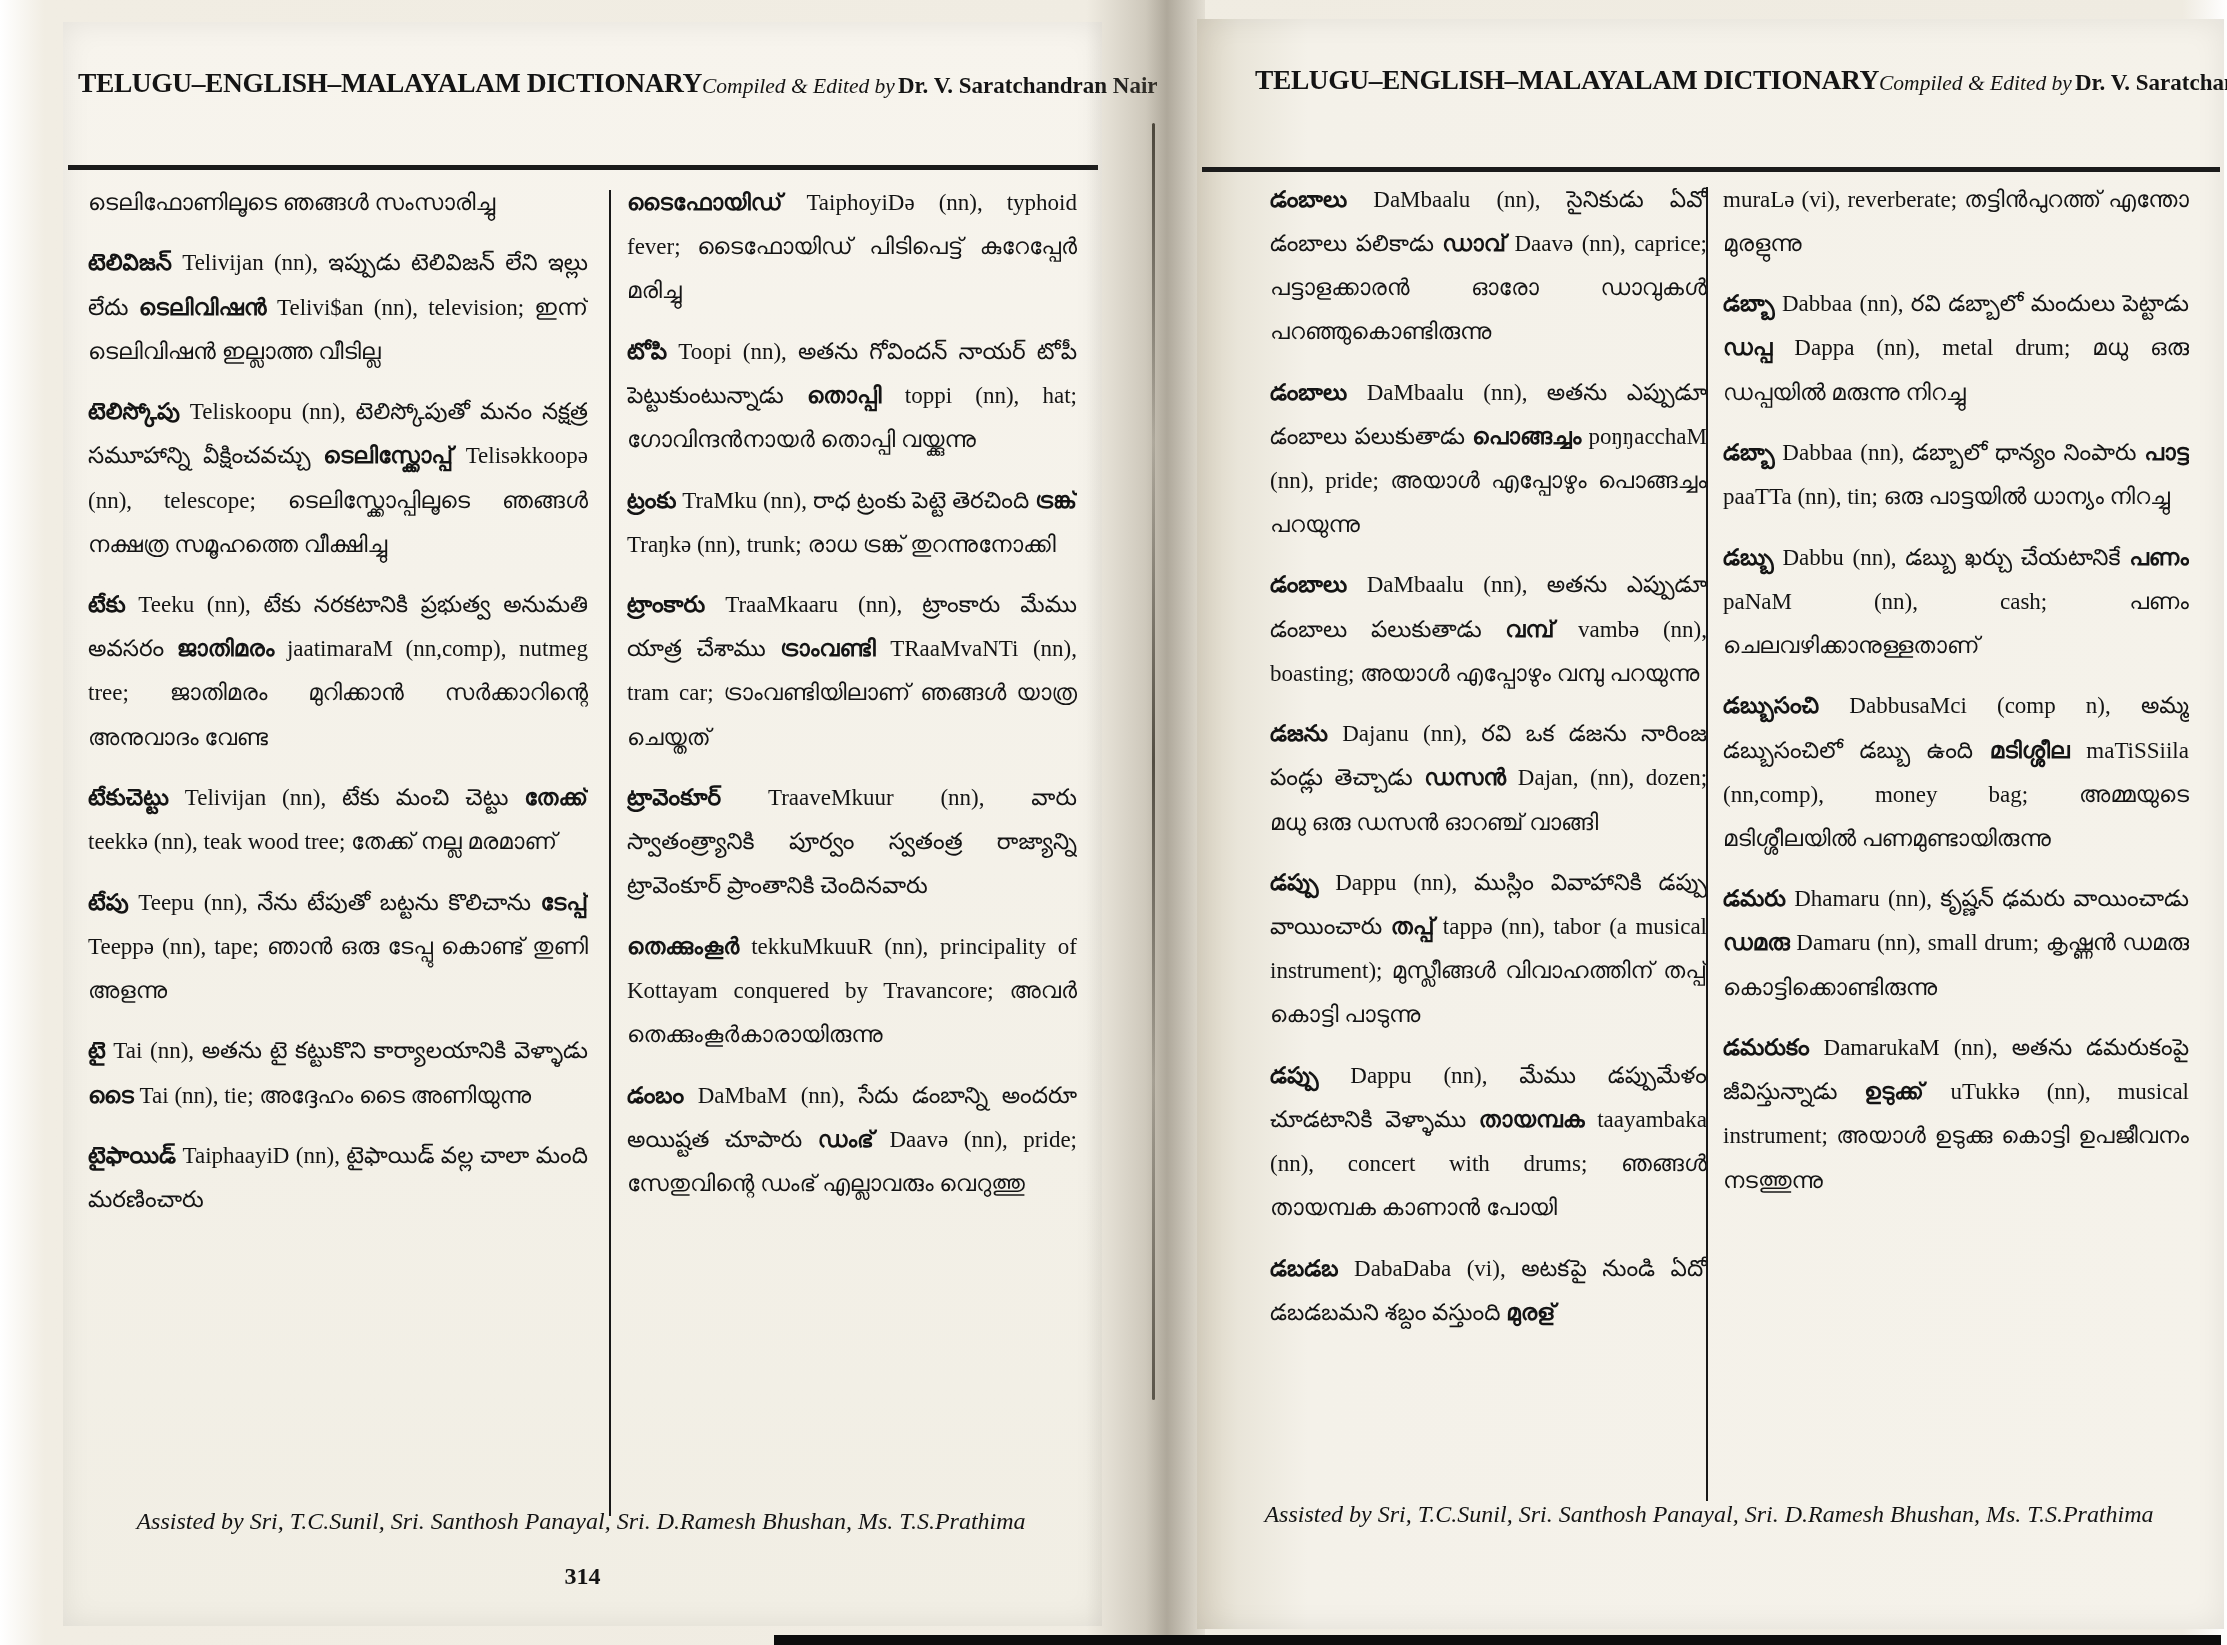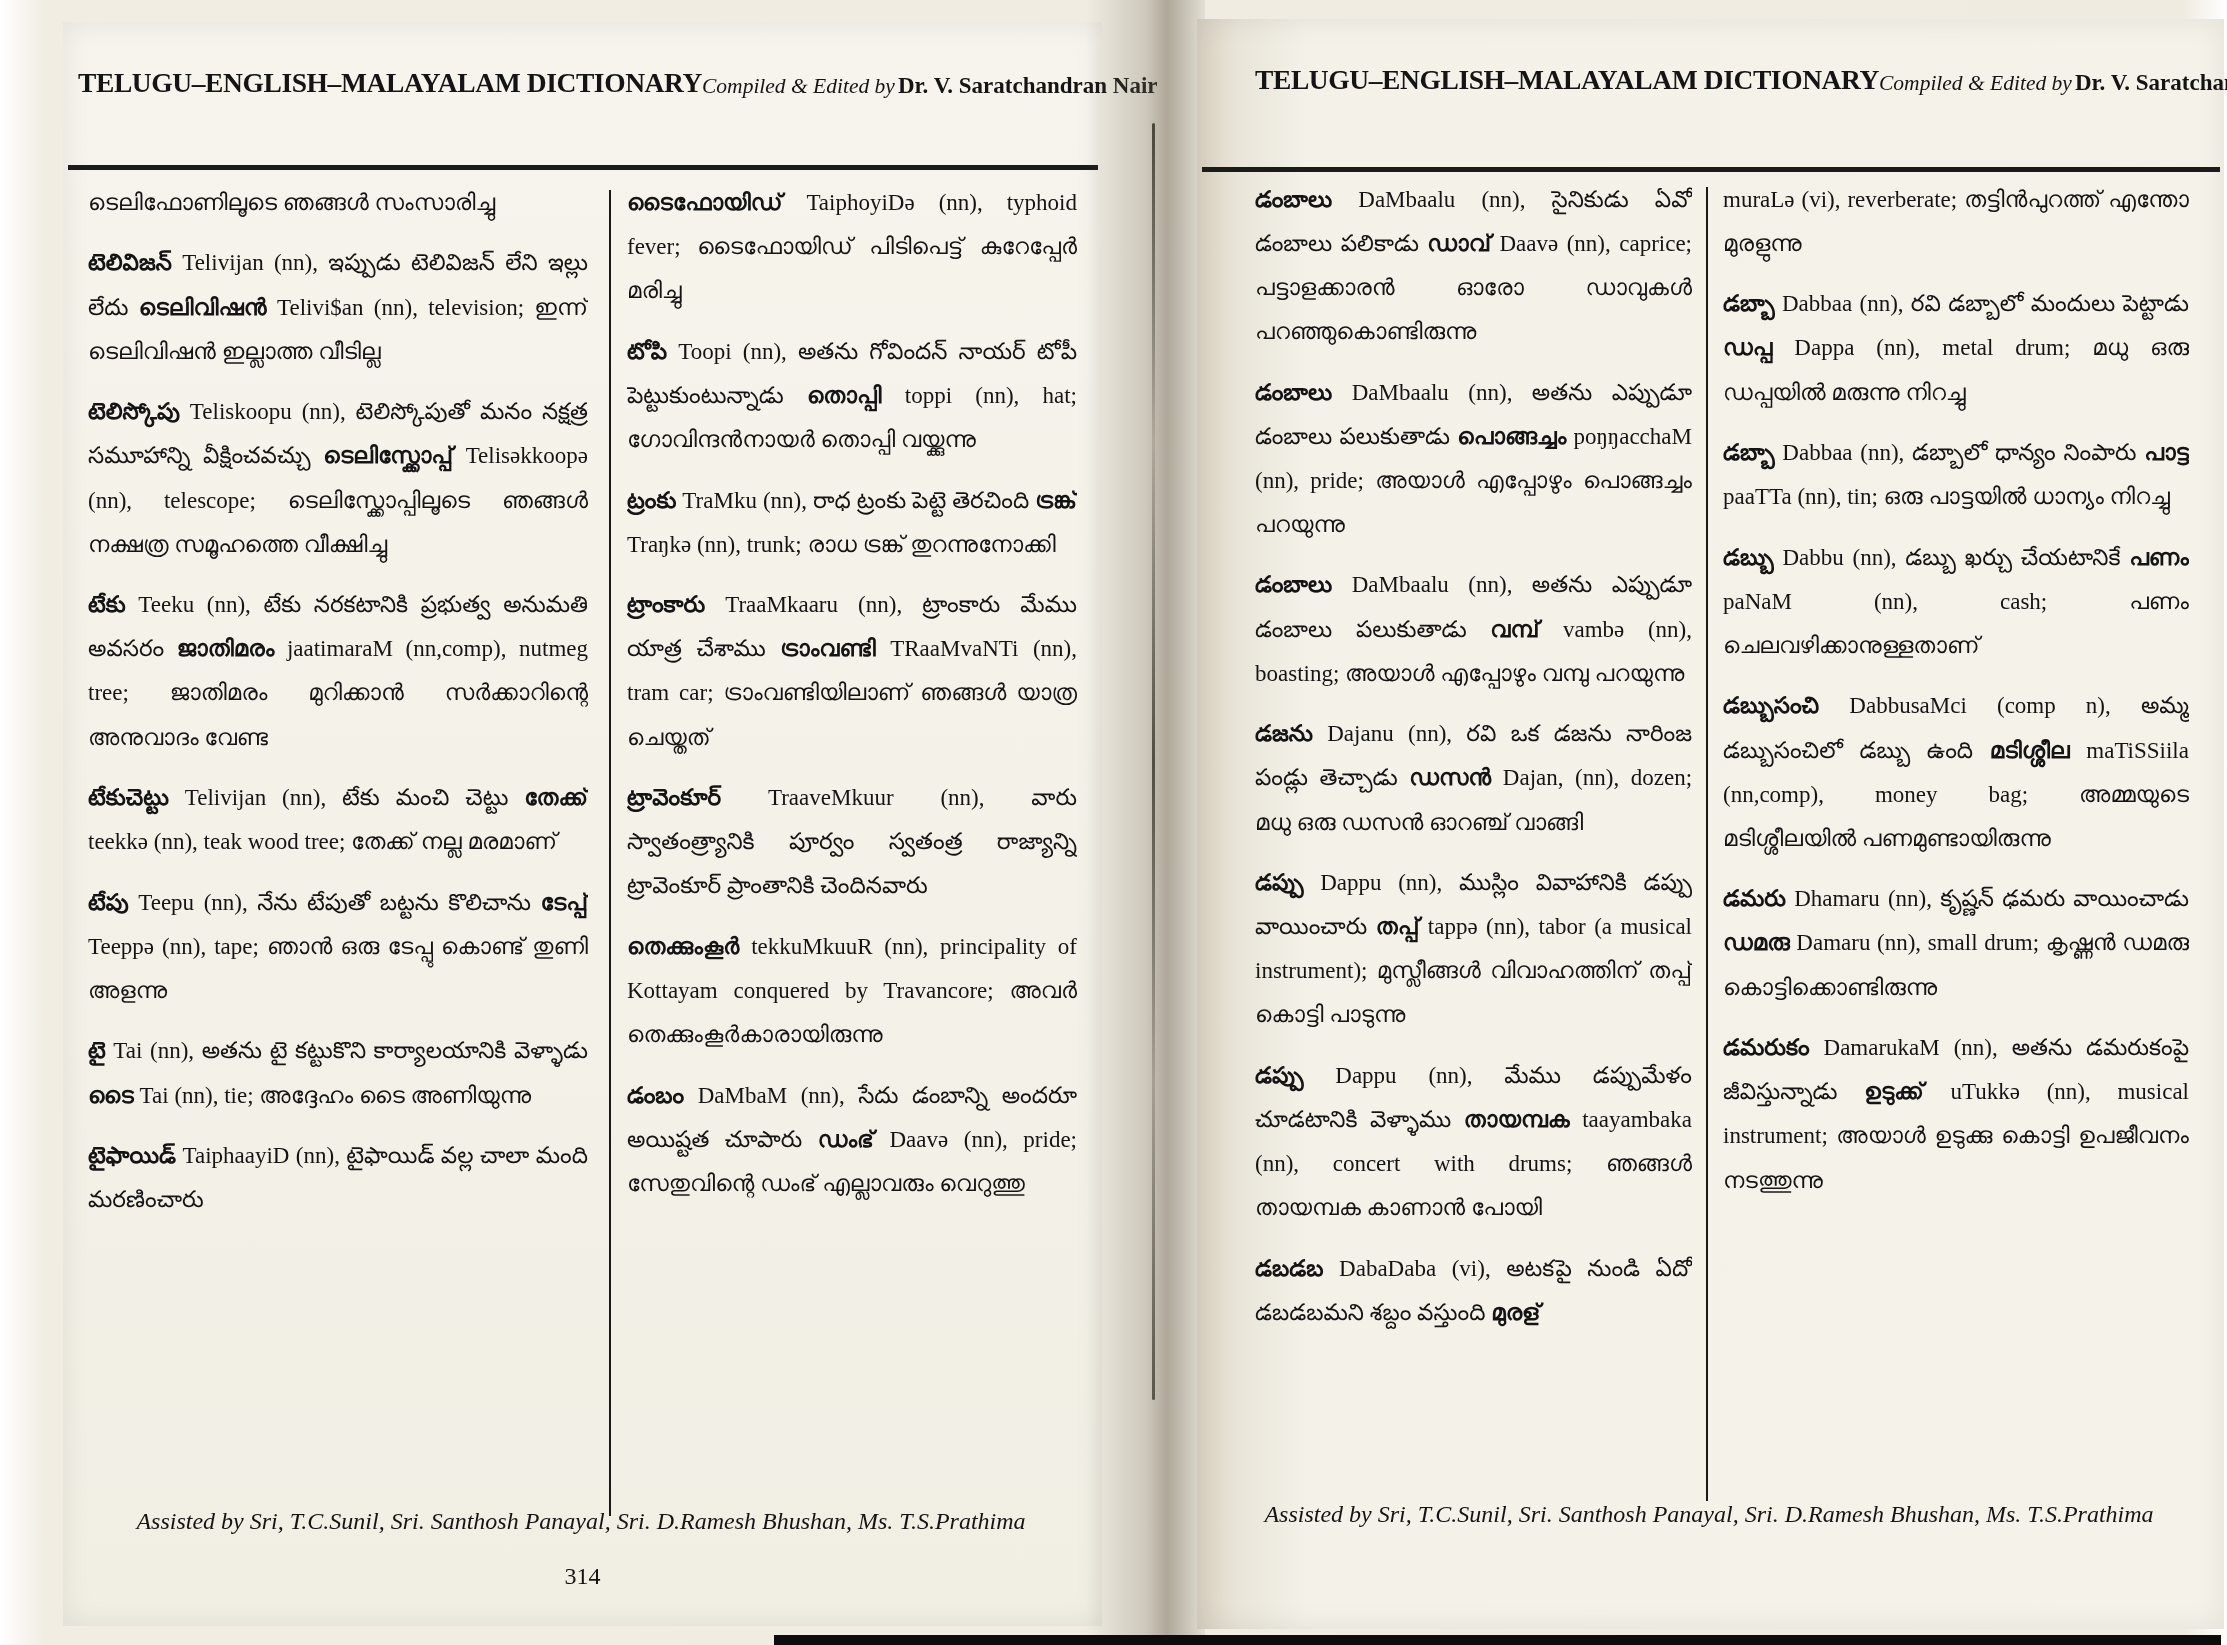--- a/index.html
+++ b/index.html
@@ -19,33 +19,33 @@
   .page-left .pg-header{padding:0 12px 0 15px;}
   .page-right .pg-header{padding:0 36px 0 58px;}
   .ttl{font-weight:bold;font-size:27.5px;letter-spacing:-0.4px;}
   .sub .it{font-style:italic;font-size:21.5px;}
   .sub .bd{font-weight:bold;font-size:23px;}
   .rule{position:absolute;left:4.5px;right:4.5px;top:143px;height:5.2px;background:#1b1b1b;}
   .page-right .rule{top:148px;}
   .col{position:absolute;top:159px;height:1313px;overflow:hidden;text-align:justify;}
   .page-left  .col.a{left:25px;width:500px;}
   .page-left  .col.b{left:564px;width:450px;}
-  .page-right .col.a{left:58px;width:437px;}
+  .page-right .col.a{left:73px;width:437px;}
   .page-right .col.b{left:526px;width:466px;}
   .divider{position:absolute;top:168px;width:2.2px;height:1326px;background:#191919;}
   .page-left .divider{left:546px;}
   .page-right .divider{left:509px;height:1314px;}
   .entry{margin:0 0 16.3px 0;font-size:23px;line-height:1.92;}
   .entry .b{font-weight:700;}
   .entry .i{}
   .pg-footer{position:absolute;left:15px;right:18px;text-align:center;font-style:italic;font-size:24px;}
   .page-left  .pg-footer{top:1486px;}
   .page-right .pg-footer{top:1482px;}
   .pg-num{position:absolute;left:0;right:0;text-align:center;font-size:24px;}
-  .page-left  .pg-num{top:1541px;}
+  .page-left  .pg-num{top:1541px;font-weight:bold;}
   .page-right .pg-num{top:1524px;}
   .bottom-bar{position:absolute;left:774px;right:6px;bottom:0;height:10.4px;background:#0d0d0d;}
 </style>
 </head>
 <body>
 
 <div class="scan">
 
   <div class="page page-left">
     <div class="pg-header">

